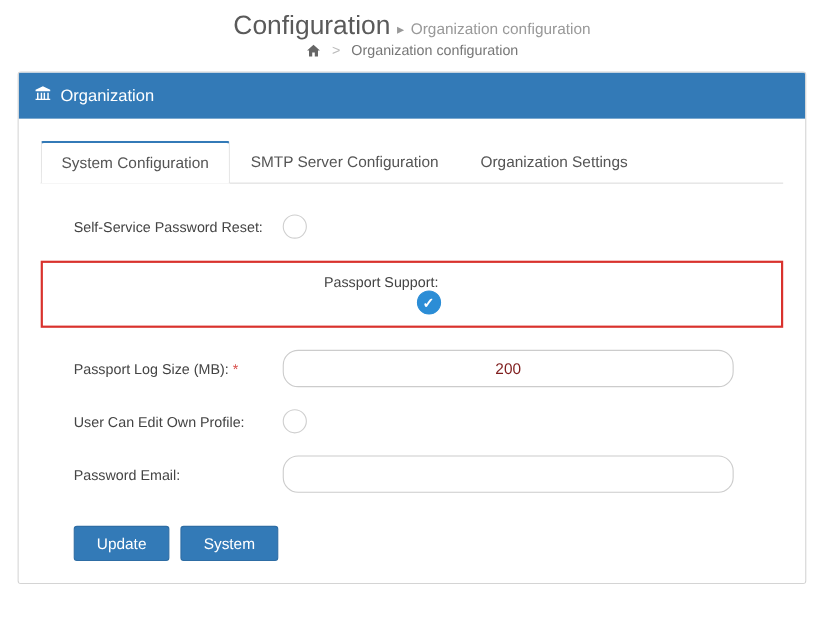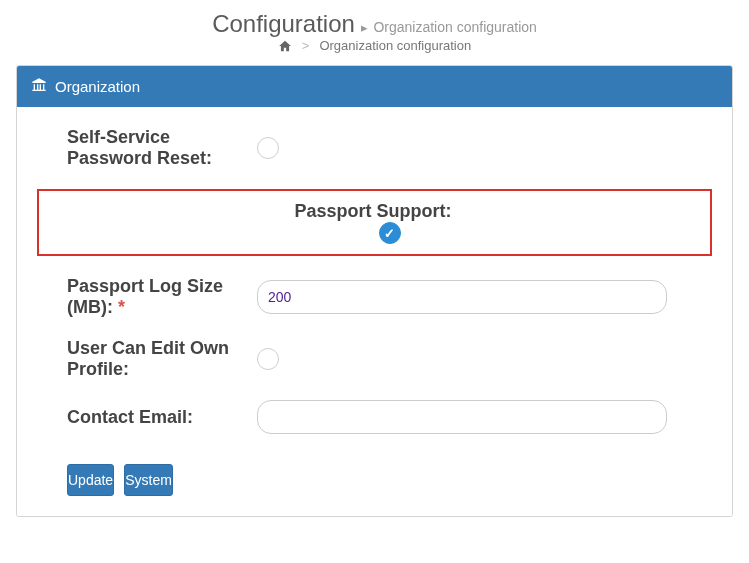--- a/index.html
+++ b/index.html
@@ -95,38 +95,39 @@
   }
 
   .form-row {
     display: flex;
     align-items: center;
     margin-bottom: 20px;
     padding-left: 30px;
   }
   .form-label {
     width: 190px;
-    font-weight: 700;
-    font-size: 18px;
+    font-weight: 400;
+    font-size: 13px;
     color: #444;
     padding-right: 10px;
   }
   .req { color: #d9534f; }
   .form-control-wrap {
     flex: 1;
     max-width: 410px;
   }
   .form-input {
     width: 100%;
     height: 34px;
     padding: 6px 10px;
     border: 1px solid #ccc;
     border-radius: 14px;
     font-size: 14px;
-    color: #4c1d95;
+    color: #7f1d1d;
+    text-align: center;
   }
 
   .radio-toggle {
     width: 22px;
     height: 22px;
     border: 1px solid #cfcfcf;
     border-radius: 50%;
     display: inline-flex;
     align-items: center;
     justify-content: center;
@@ -157,21 +158,21 @@
   .button-row {
     display: flex;
     gap: 10px;
     padding-left: 30px;
     margin-top: 30px;
   }
   .btn {
     background: #337ab7;
     color: #fff;
     border: 1px solid #2e6da4;
-    padding: 7px 0;
+    padding: 7px 20px;
     font-size: 14px;
     border-radius: 3px;
     cursor: pointer;
   }
 </style>
 </head>
 <body>
 
 <div class="page">
   <div class="header-row">
@@ -194,20 +195,25 @@
   <div class="panel">
     <div class="panel-header">
       <span>
         <svg viewBox="0 0 24 24">
             <path d="M12 2L2 7v2h20V7L12 2zm-8 9v8H2v2h20v-2h-2v-8h-2v8h-3v-8h-2v8h-2v-8H9v8H6v-8H4z"></path>
           </svg>
       </span>
       <span>Organization</span>
     </div>
     <div class="panel-body">
+      <div class="tabs">
+        <div class="tab active">System Configuration</div>
+        <div class="tab">SMTP Server Configuration</div>
+        <div class="tab">Organization Settings</div>
+      </div>
 
       <div class="form-row">
         <div class="form-label">Self-Service Password Reset:</div>
         <div class="radio-toggle"></div>
       </div>
 
 
       <div class="form-row highlight-row" style="padding-left:30px;">
         <div class="form-label">Passport Support:</div>
         <div class="radio-toggle checked"></div>
@@ -221,21 +227,21 @@
           <input class="form-input" type="text" value="200" style="">
         </div>
       </div>
 
       <div class="form-row">
         <div class="form-label">User Can Edit Own Profile:</div>
         <div class="radio-toggle"></div>
       </div>
 
       <div class="form-row">
-        <div class="form-label">Contact Email:</div>
+        <div class="form-label">Password Email:</div>
         <div class="form-control-wrap">
           <input class="form-input" type="text" value="" style="">
         </div>
       </div>
 
       <div class="button-row">
         <button class="btn">Update</button>
         <button class="btn">System</button>
       </div>
     </div>

